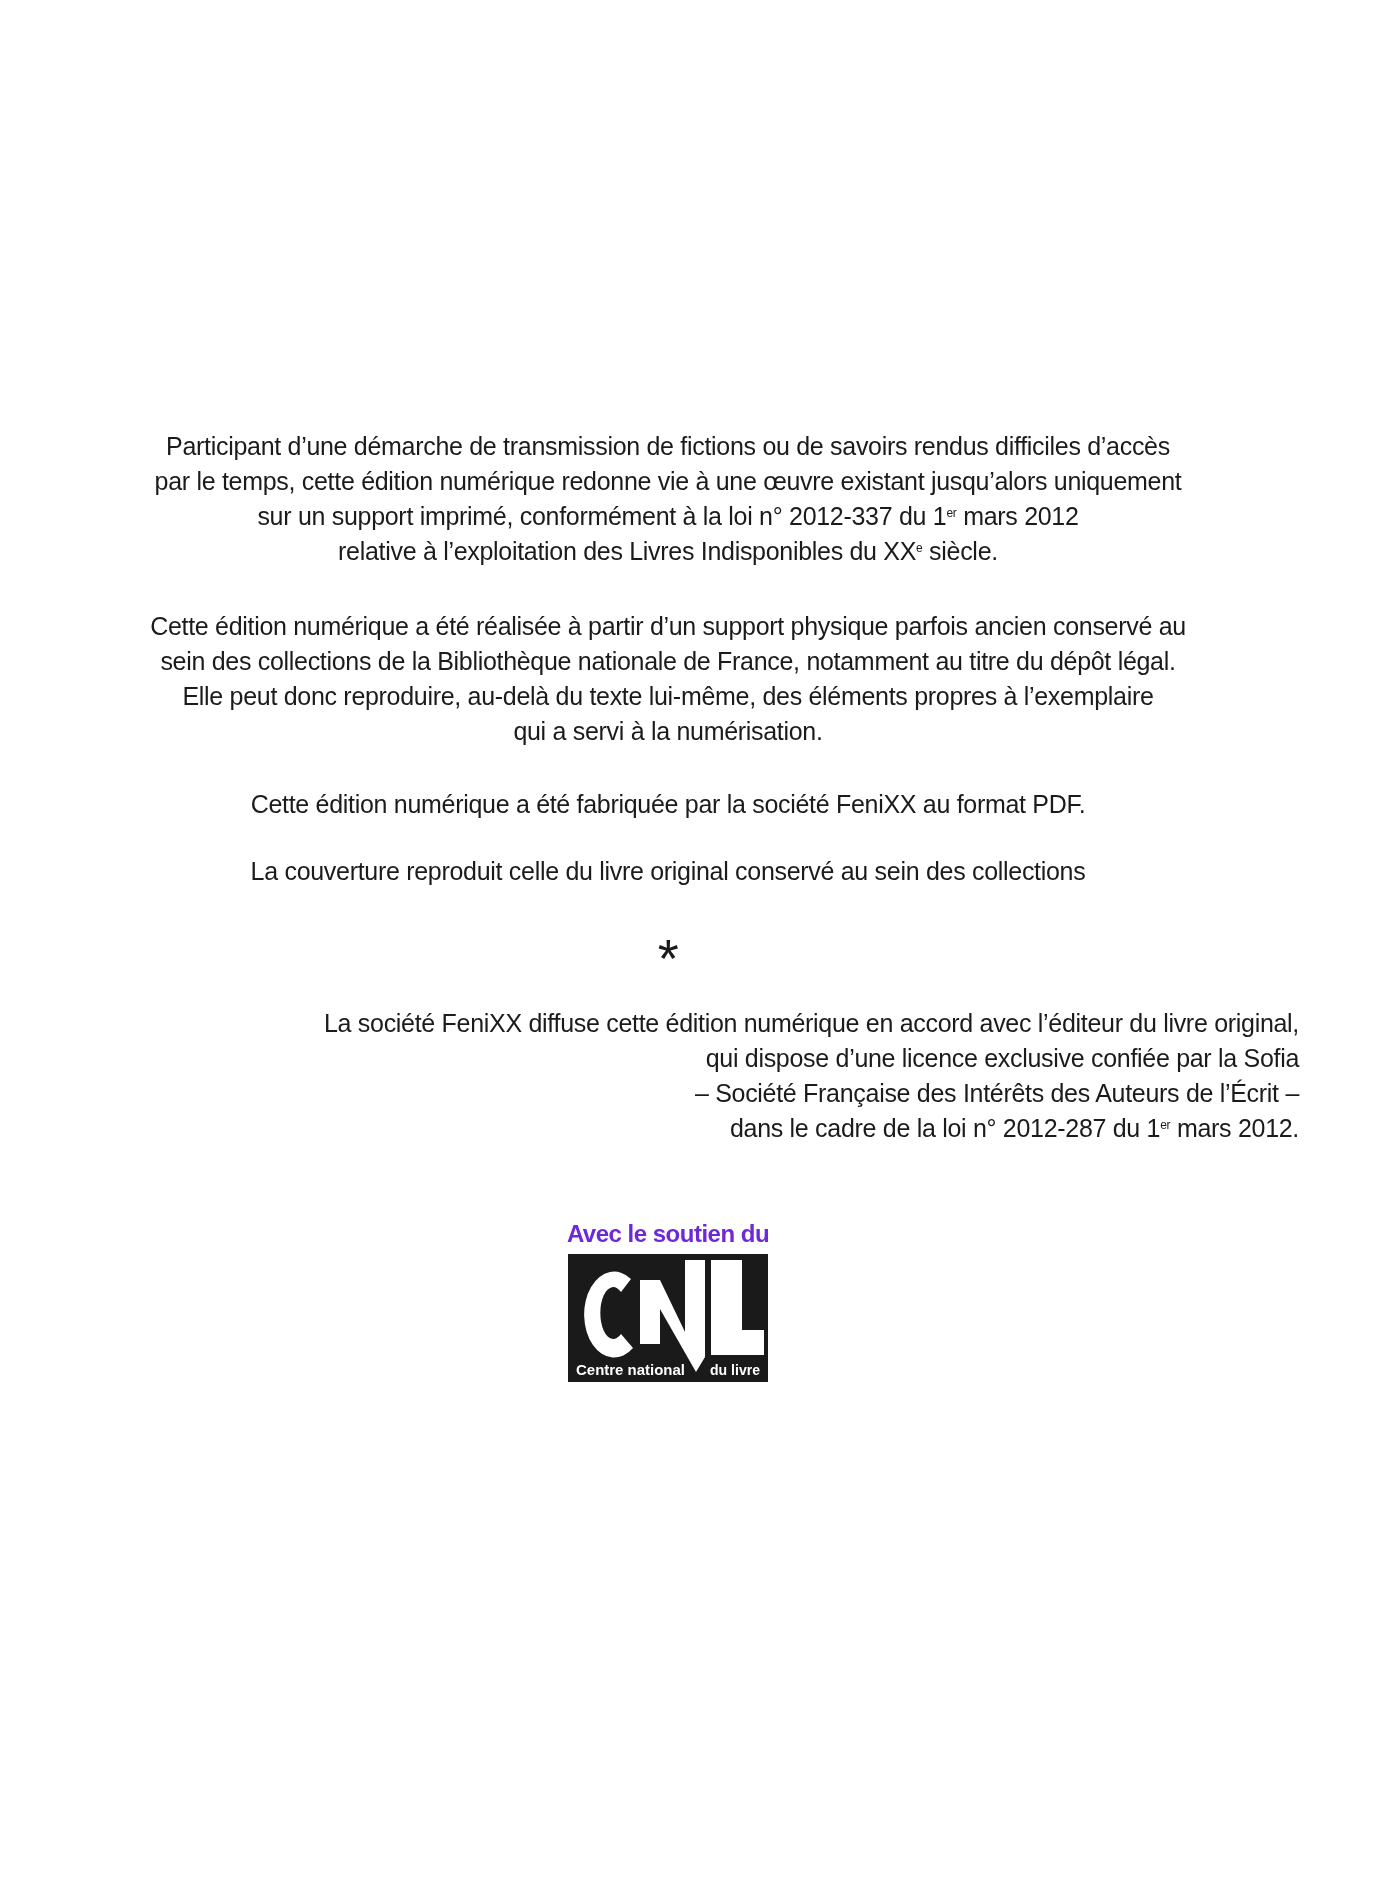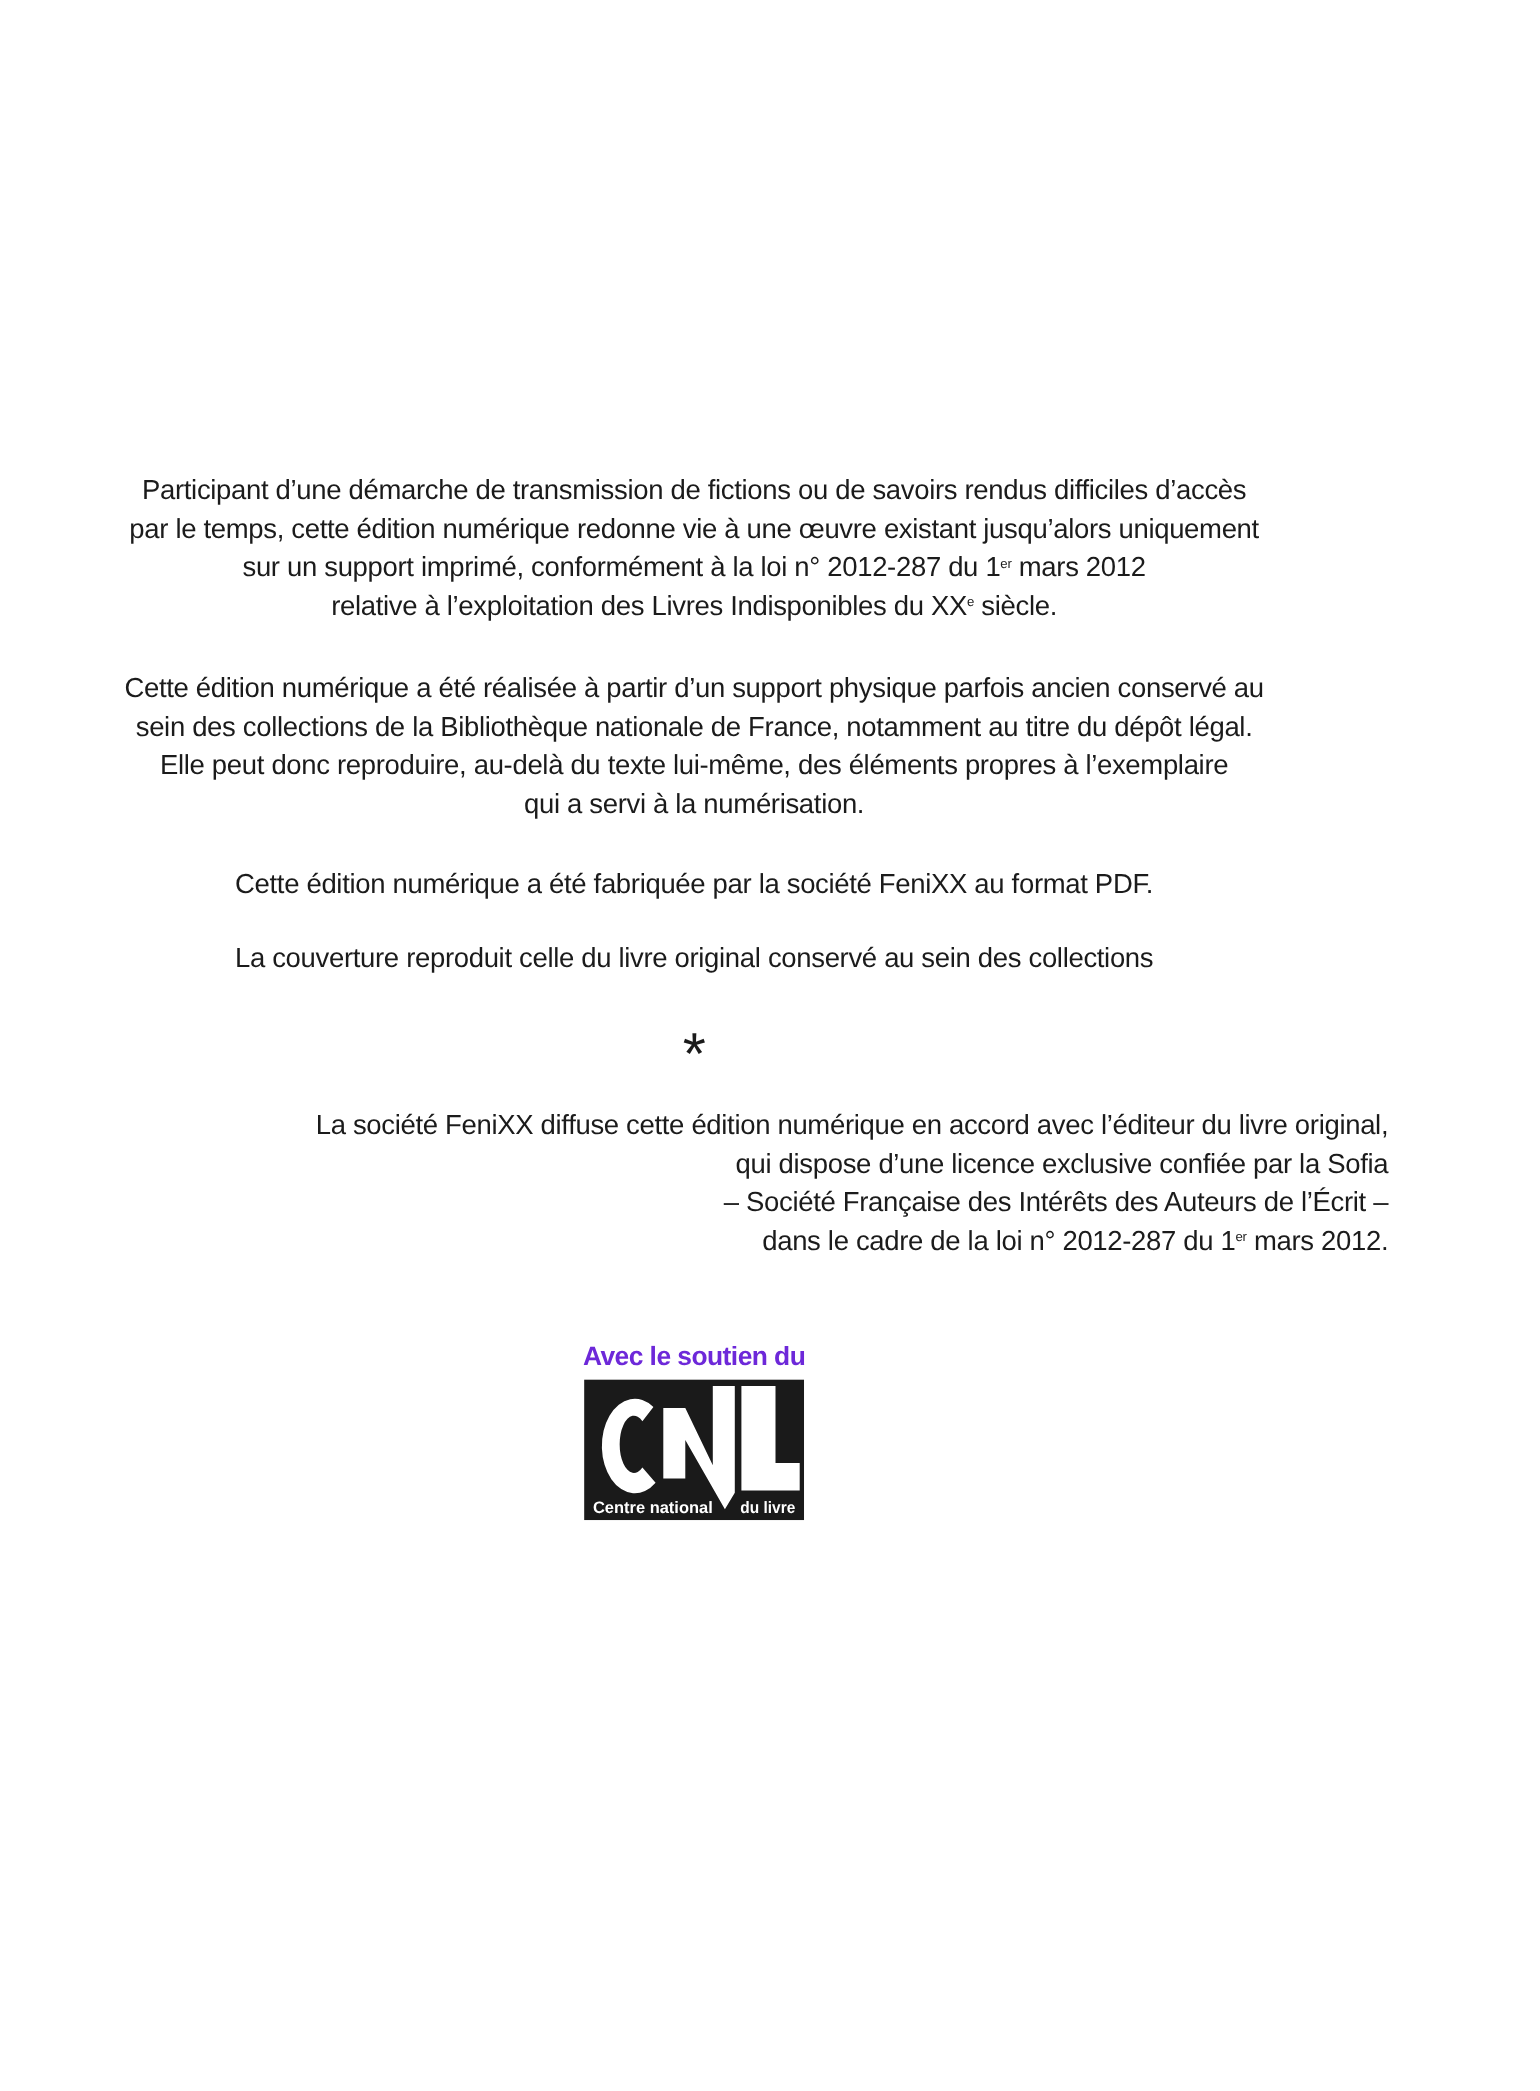--- a/index.html
+++ b/index.html
@@ -10,20 +10,21 @@
   body {
     width: 1400px;
     height: 1901px;
     overflow: hidden;
     font-family: "Liberation Sans", "DejaVu Sans", sans-serif;
     color: #1b1b1b;
   }
   main {
     width: 1262px;
     height: 1901px;
+    padding-left: 37px;
   }
   
   .notice {
     padding-top: 429px;
     text-align: center;
   }
   .para {
     font-size: 25px;
     line-height: 35px;
     letter-spacing: -0.3px;
@@ -67,21 +68,21 @@
 </style>
 </head>
 <body>
 
 <main>
 
   <section class="notice">
       <div class="para">
         <div class="line"><span>Participant d’une démarche de transmission de fictions ou de savoirs rendus difficiles d’accès</span></div>
         <div class="line"><span>par le temps, cette édition numérique redonne vie à une œuvre existant jusqu’alors uniquement</span></div>
-        <div class="line"><span>sur un support imprimé, conformément à la loi n° 2012-287 du 1</span><span class="sup">er</span><span> mars 2012</span></div>
+        <div class="line"><span>sur un support imprimé, conformément à la loi n° 2012-337 du 1</span><span class="sup">er</span><span> mars 2012</span></div>
         <div class="line"><span>relative à l’exploitation des Livres Indisponibles du XX</span><span class="sup">e</span><span> siècle.</span></div>
       </div>
       <div class="para">
         <div class="line"><span>Cette édition numérique a été réalisée à partir d’un support physique parfois ancien conservé au</span></div>
         <div class="line"><span>sein des collections de la Bibliothèque nationale de France, notamment au titre du dépôt légal.</span></div>
         <div class="line"><span>Elle peut donc reproduire, au-delà du texte lui-même, des éléments propres à l’exemplaire</span></div>
         <div class="line"><span>qui a servi à la numérisation.</span></div>
       </div>
       <div class="para">
         <div class="line"><span>Cette édition numérique a été fabriquée par la société FeniXX au format PDF.</span></div>

